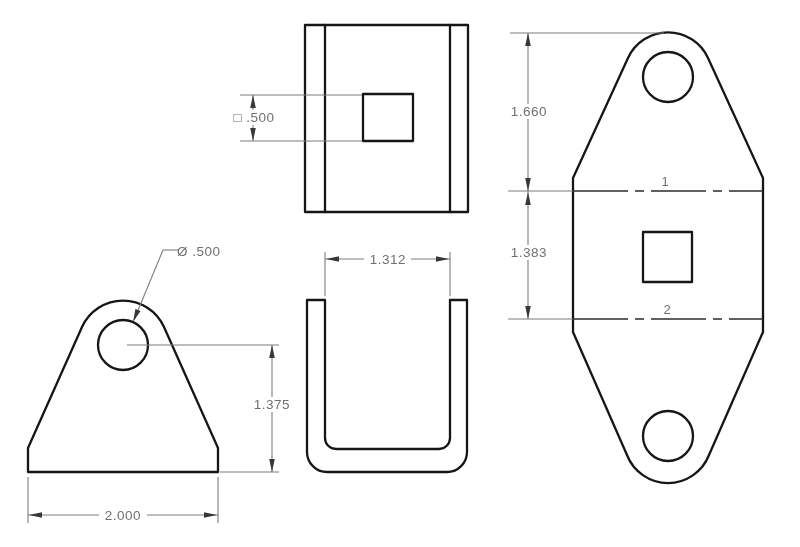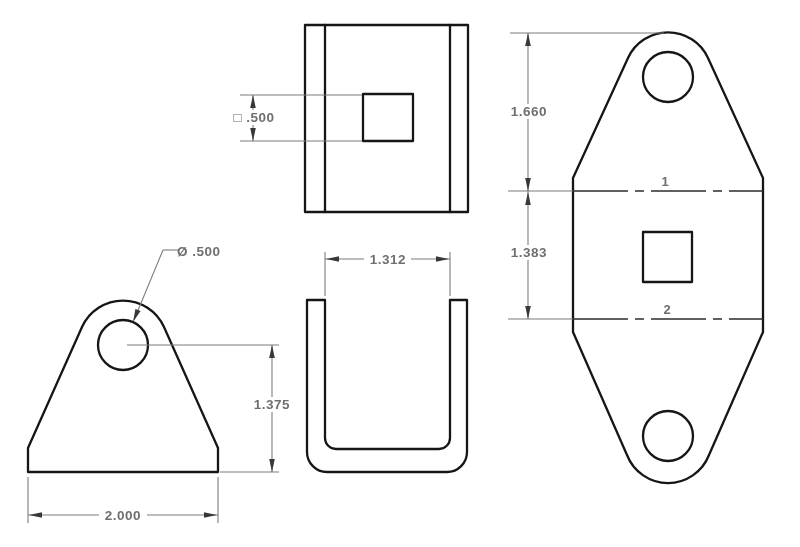--- a/index.html
+++ b/index.html
@@ -4,21 +4,21 @@
 <style>
   html, body {
     margin: 0;
     padding: 0;
     background: #ffffff;
     width: 800px;
     height: 547px;
     overflow: hidden;
     font-family: "Liberation Sans", sans-serif;
   }
-  #stage { position: relative; width: 800px; height: 483px; font-weight: bold; }
+  #stage { position: relative; width: 800px; height: 483px; }
   svg { display: block; }
   .part {
     fill: #ffffff;
     stroke: #161616;
     stroke-width: 2.3;
     stroke-linejoin: round;
     stroke-linecap: round;
   }
   .edge {
     fill: none;

